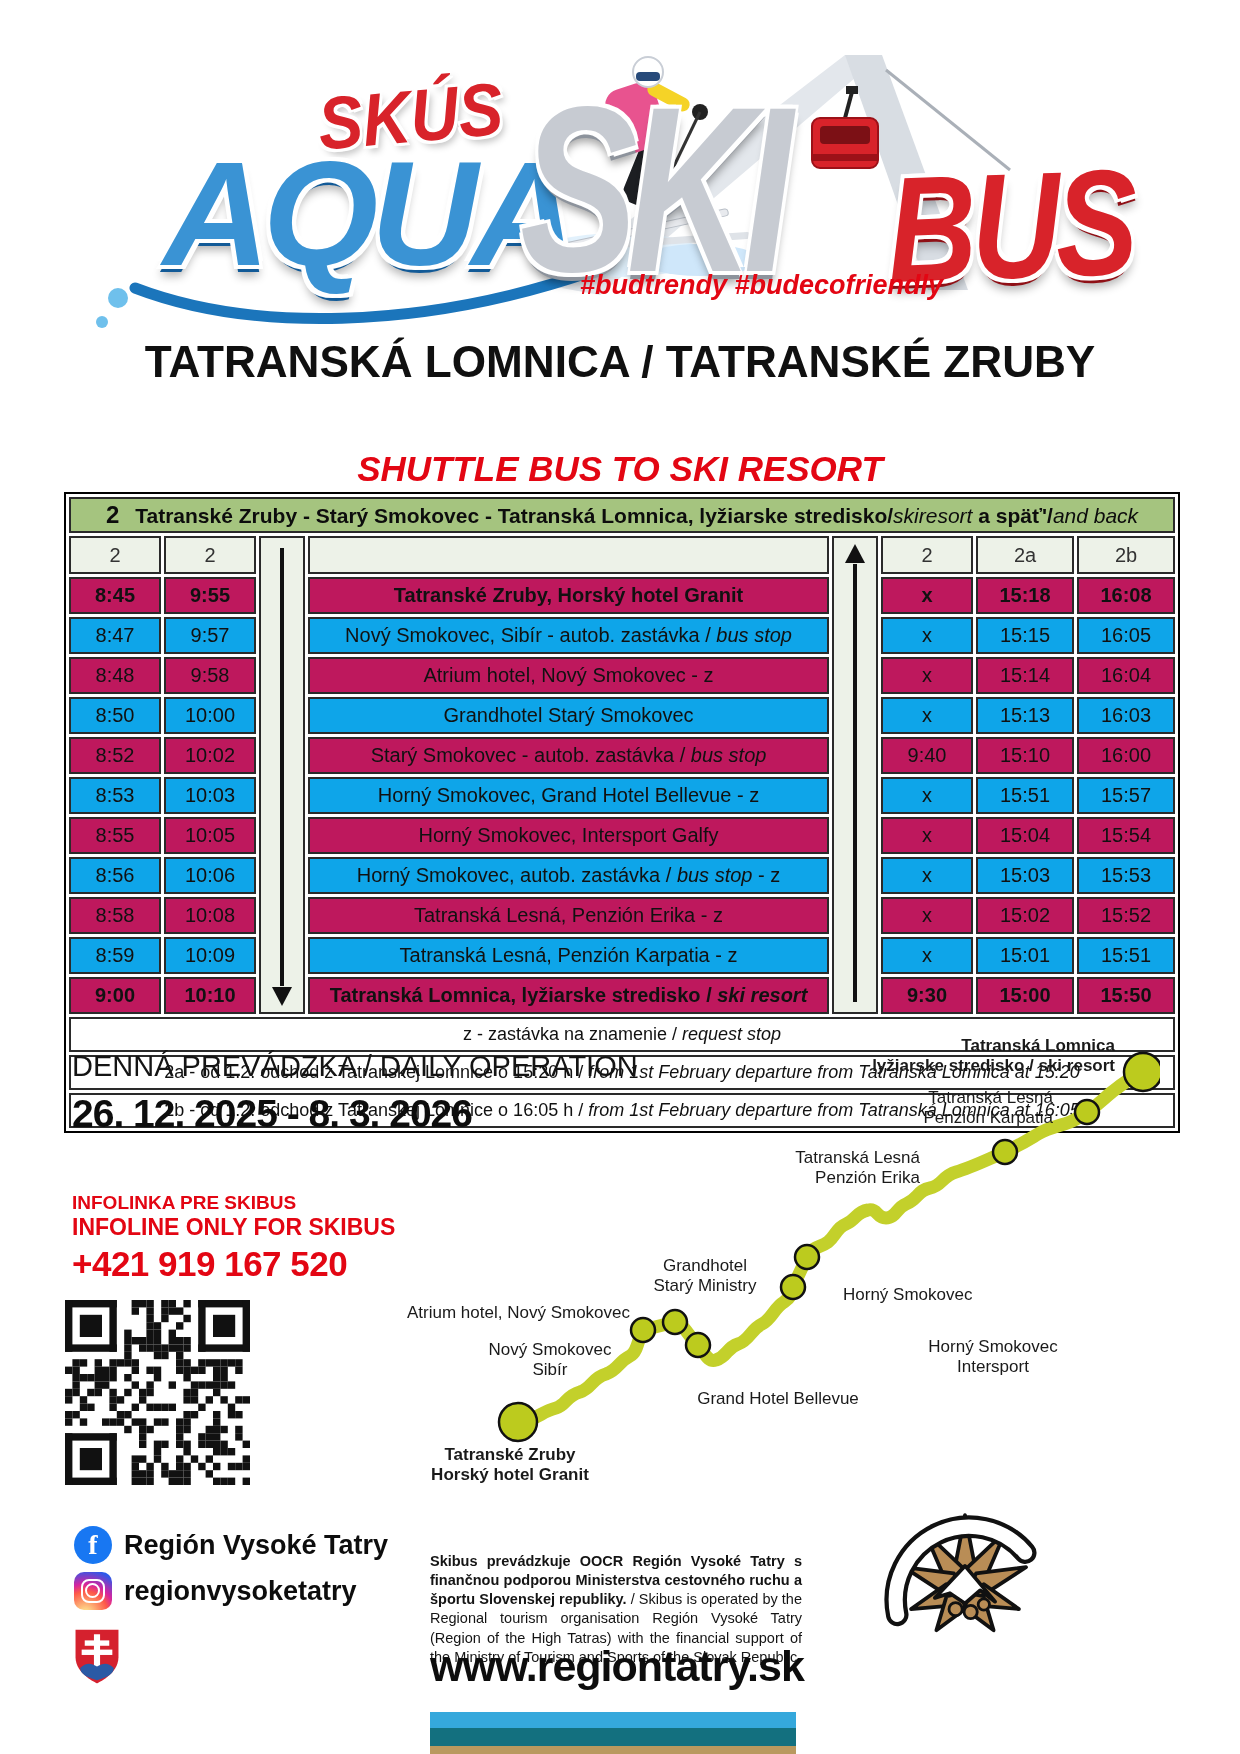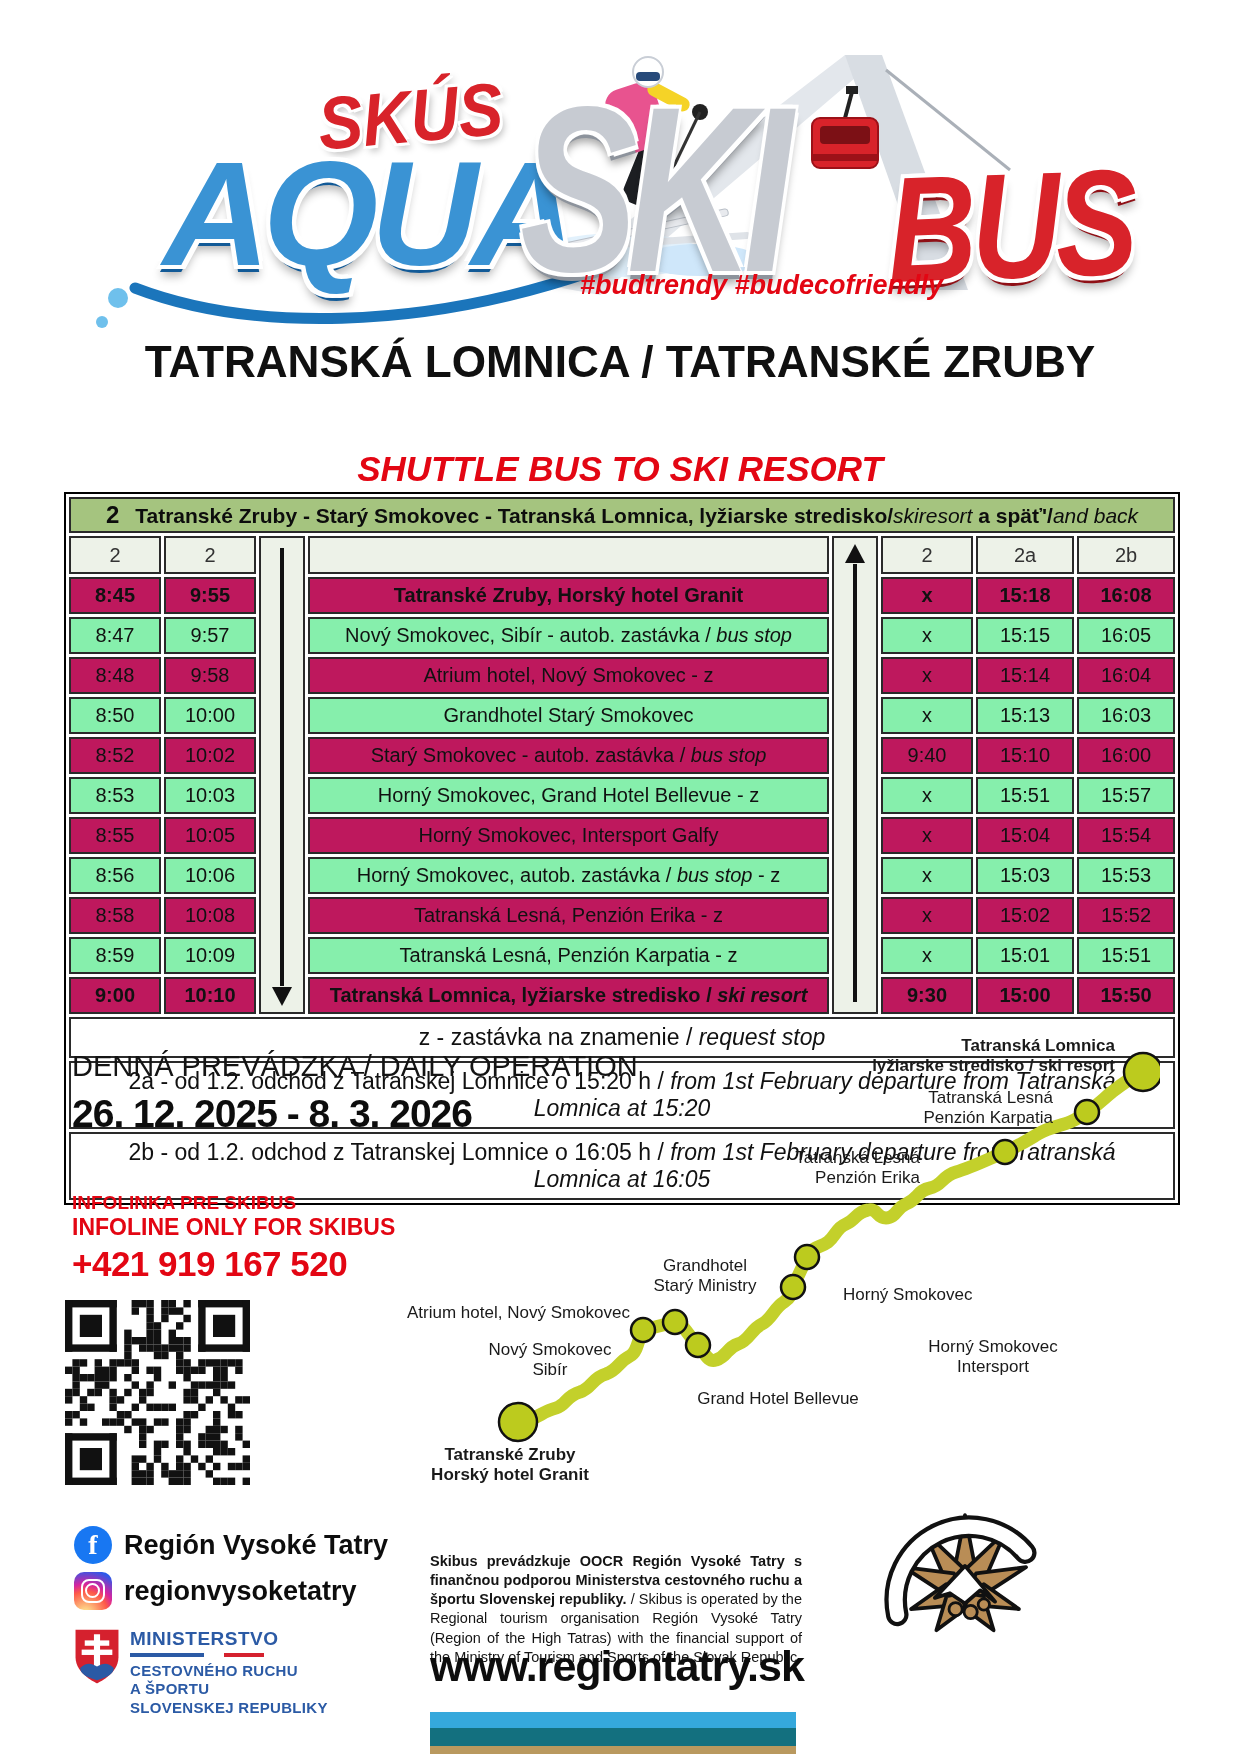--- a/index.html
+++ b/index.html
@@ -42,25 +42,25 @@
   td.arrow-cell{background:#edf2e8;position:relative;padding:0;}
   .arrow{position:absolute;inset:0;}
   .arrow.down::before{content:"";position:absolute;left:50%;margin-left:-2px;top:10px;bottom:26px;width:4px;background:#111;}
   .arrow.down::after{content:"";position:absolute;left:50%;margin-left:-10px;bottom:6px;
      border-left:10px solid transparent;border-right:10px solid transparent;border-top:19px solid #111;}
   .arrow.up::before{content:"";position:absolute;left:50%;margin-left:-2px;top:26px;bottom:10px;width:4px;background:#111;}
   .arrow.up::after{content:"";position:absolute;left:50%;margin-left:-10px;top:6px;
      border-left:10px solid transparent;border-right:10px solid transparent;border-bottom:19px solid #111;}
   tr.data-row td{height:29px;font-size:20px;}
   tr.row-green td{background:#be185d;}
-  tr.row-light td{background:#86efac;}
+  tr.row-light td{background:#0ea5e9;}
   tr.row-bold td{font-weight:800;}
   td.scell{font-size:19px;}
   td.scell i{font-style:italic;}
-  tr.note-row td{background:#fff;font-size:23px;padding:5px 24px;color:#111;}
+  tr.note-row td{background:#fff;font-size:18px;padding:5px 24px;color:#111;}
   tr.note-row i{font-style:italic;}
 
   
   .op-line{position:absolute;left:72px;top:1050px;font-size:29px;color:#141414;white-space:nowrap;}
   .op-line .b{font-weight:400;margin-top:18px;}
   .op-dates{position:absolute;left:72px;top:1092px;font-size:39px;font-weight:900;letter-spacing:-1px;color:#0d0d0d;}
   .infoline{position:absolute;left:72px;top:1192px;color:#e30613;line-height:1.15;}
   .infoline .l1{font-size:19px;font-weight:600;}
   .infoline .l2{font-size:23px;font-weight:600;}
   .infoline .l3{font-size:35px;font-weight:900;margin-top:4px;letter-spacing:-0.5px;}
@@ -589,29 +589,20 @@
   </div>
 
   <div class="ministry">
     <svg width="46" height="57" viewBox="0 0 60 74">
       <path d="M2,2 H58 V38 C58,60 30,72 30,72 C30,72 2,60 2,38 Z" fill="#d5212e"></path>
       <rect x="26" y="8" width="8" height="44" fill="#fff"></rect>
       <rect x="14" y="16" width="32" height="7" fill="#fff"></rect>
       <rect x="10" y="28" width="40" height="7" fill="#fff"></rect>
       <path d="M8,52 Q18,42 30,50 Q42,42 52,52 Q52,62 30,68 Q8,62 8,52 Z" fill="#2b5aa5"></path>
     </svg>
-    <div class="min-text">
-      <div class="min-l1">MINISTERSTVO</div>
-      <div class="min-bar"></div>
-      <div class="min-rest">
-        <div>CESTOVNÉHO RUCHU</div>
-        <div>A ŠPORTU</div>
-        <div>SLOVENSKEJ REPUBLIKY</div>
-      </div>
-    </div>
   </div>
 
   <div class="credit"><b>Skibus prevádzkuje OOCR Región Vysoké Tatry s finančnou podporou Ministerstva cestovného ruchu a športu Slovenskej republiky.</b><span> / Skibus is operated by the Regional tourism organisation Región Vysoké Tatry (Region of the High Tatras) with the financial support of the Ministry of Tourism and Sports of the Slovak Republic.</span></div>
   <div class="website">www.regiontatry.sk</div>
   <div class="bstrip">
     <div class="s1"></div>
     <div class="s2"></div>
     <div class="s3"></div>
   </div>
 

